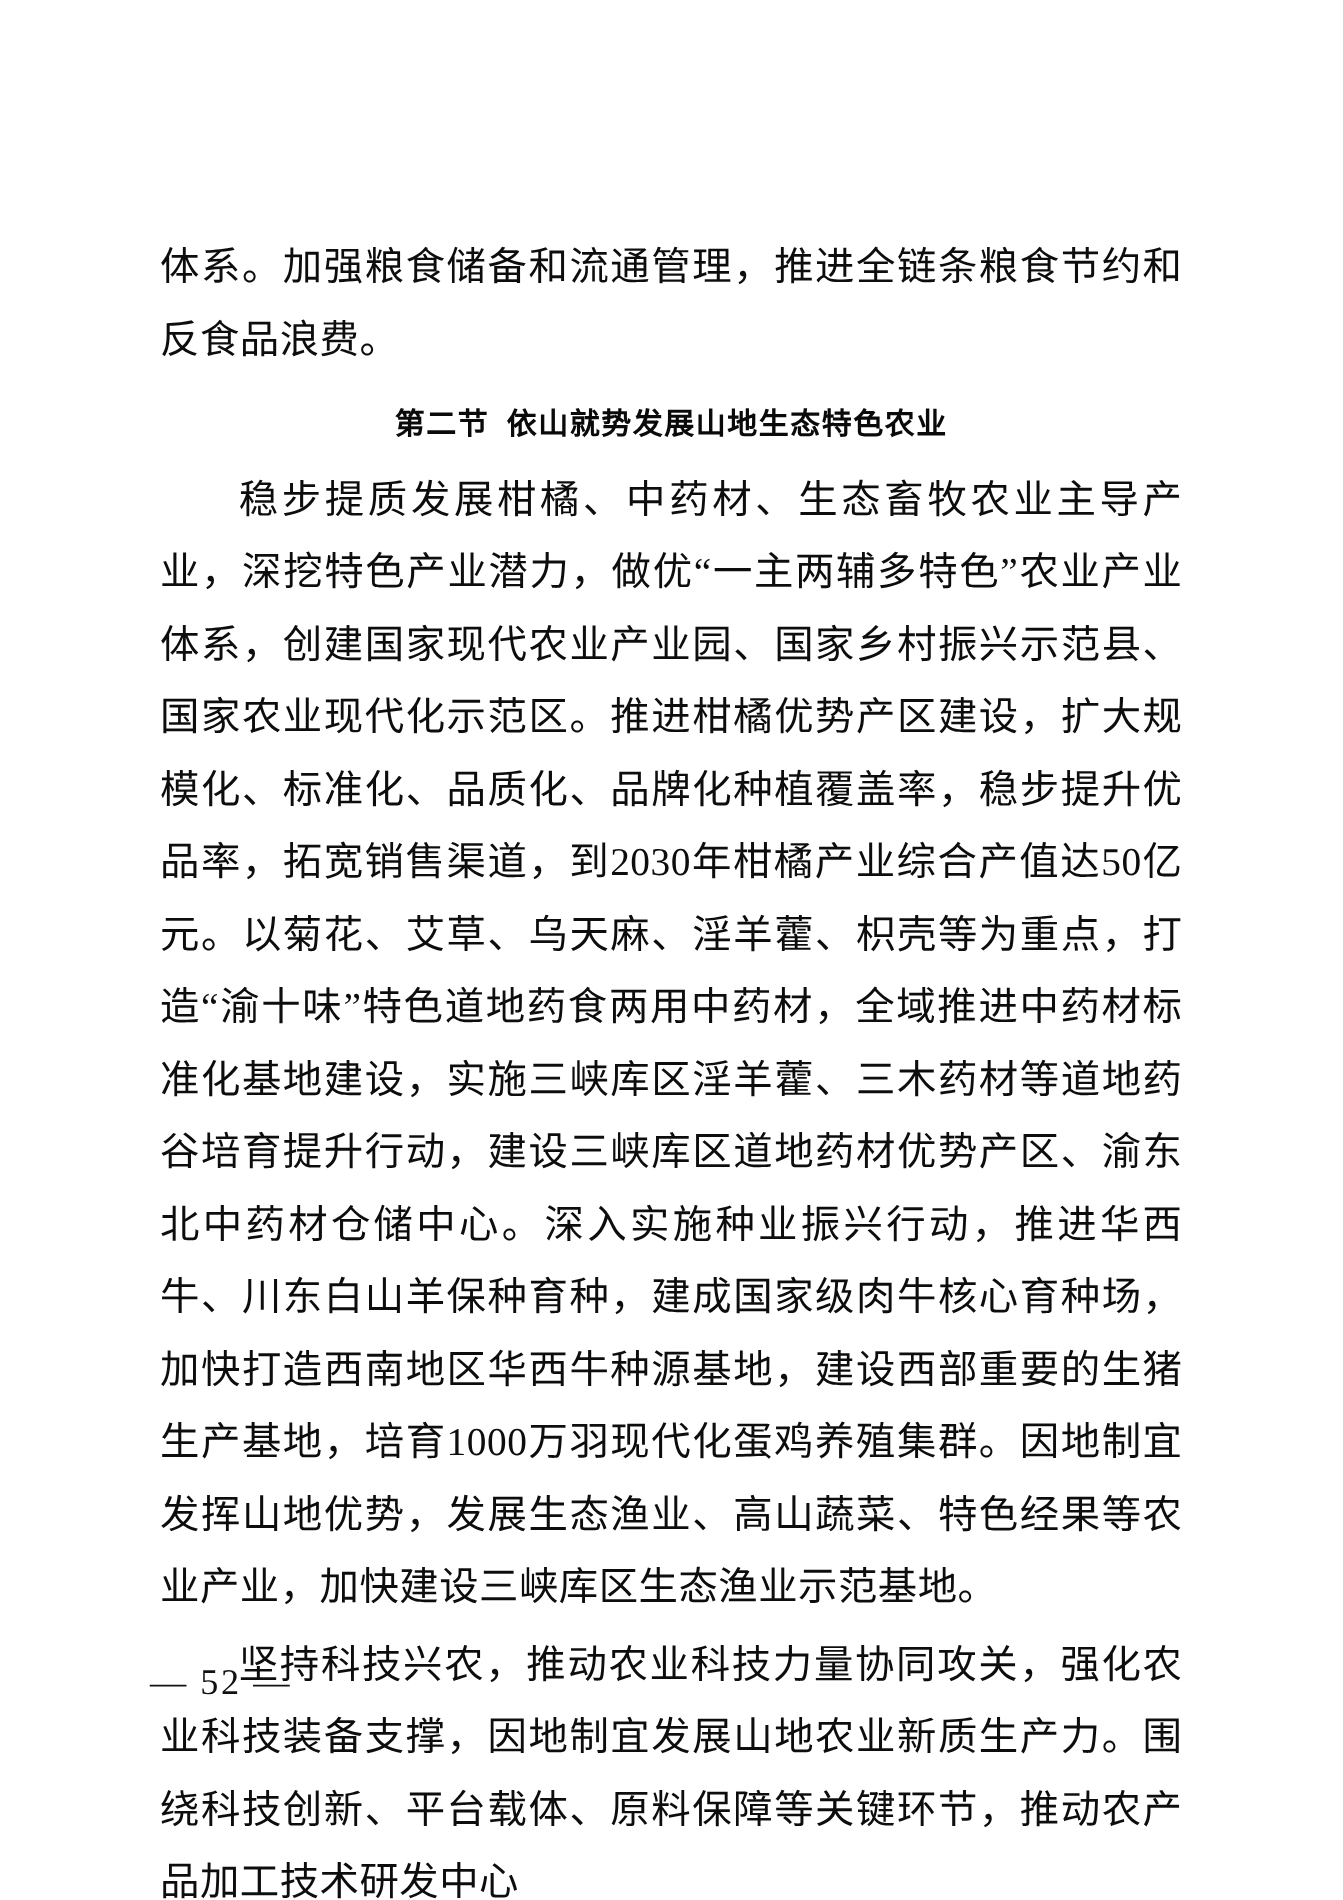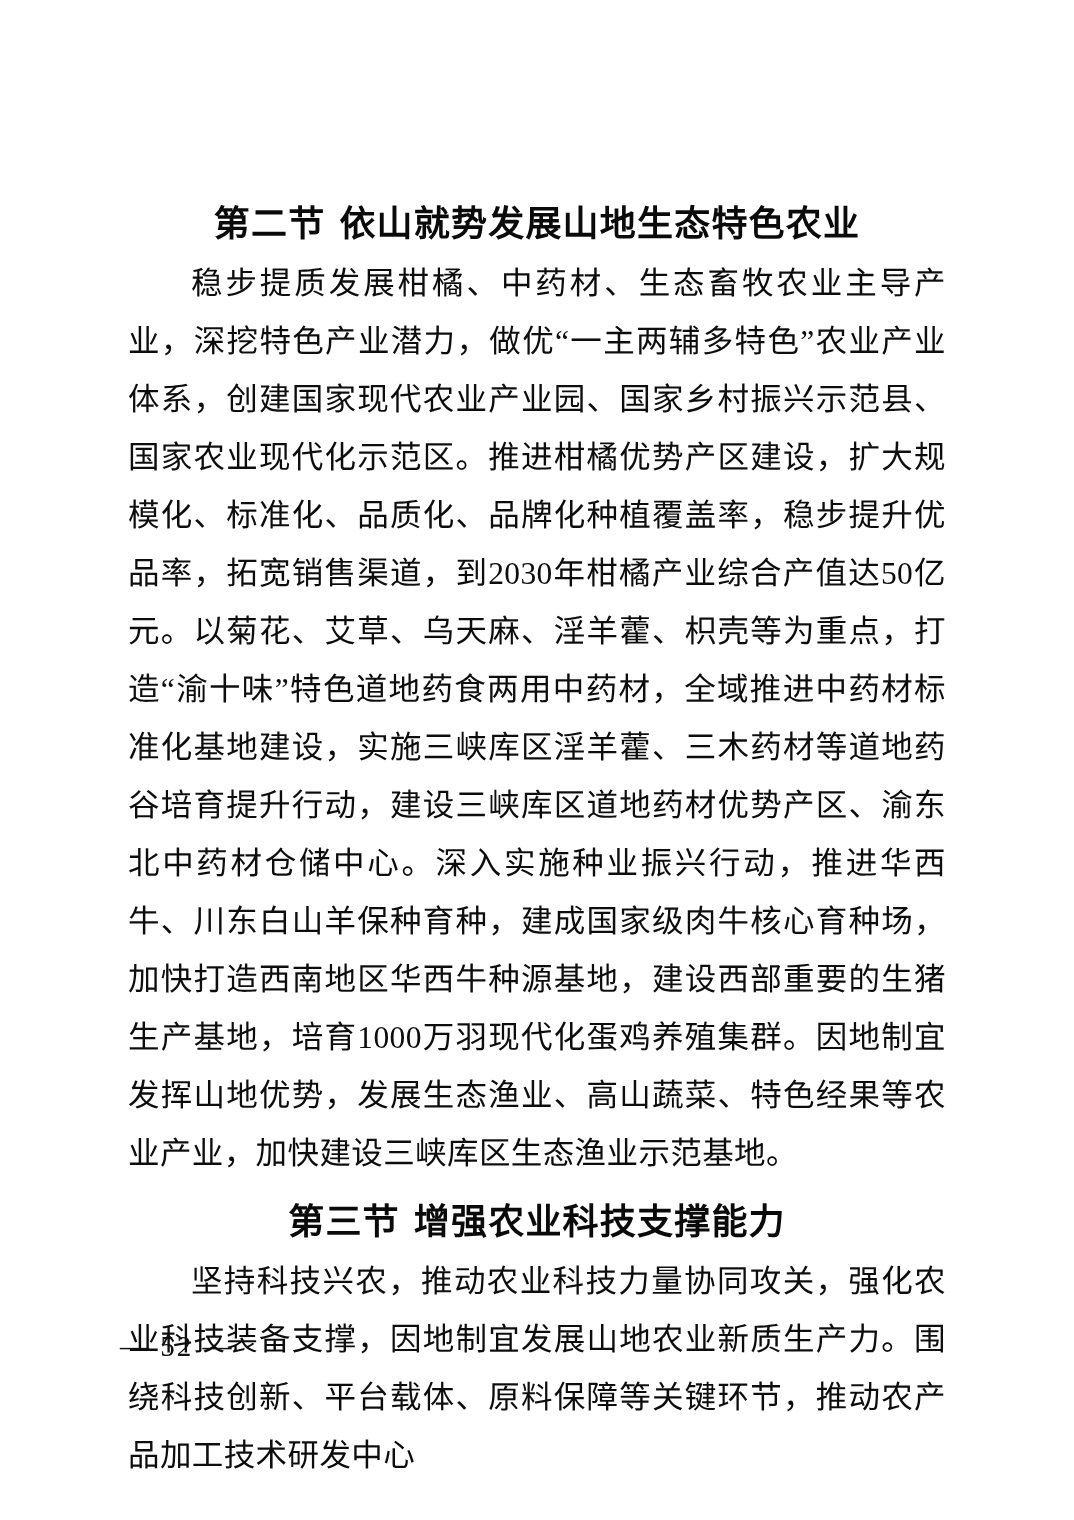--- a/index.html
+++ b/index.html
@@ -29,21 +29,21 @@
     text-align: justify;
     text-justify: inter-ideograph;
     letter-spacing: 0.4px;
     margin: 0;
     color: #0d0d0d;
   }
   .para.indent {
     text-indent: 63px;
   }
   .heading {
-    font-size: 36px;
+    font-size: 24px;
     line-height: 58px;
     text-align: center;
     font-weight: bold;
     margin: 6px 0 2px 0;
     letter-spacing: 1.2px;
     color: #0a0a0a;
   }
   .heading .sec-no {
     letter-spacing: 1.2px;
   }
@@ -63,32 +63,30 @@
     font-size: 29px;
     letter-spacing: 2px;
     color: #111111;
   }
 </style>
 </head>
 <body>
 
 <div class="page">
 
+  <p class="para">体系。加强粮食储备和流通管理，推进全链条粮食节约和反食品浪费。</p>
 
   <div class="gap-s"></div>
 
   <h2 class="heading">
     <span class="sec-no">第二节</span><span class="sec-title">依山就势发展山地生态特色农业</span>
   </h2>
 
   <p class="para indent">稳步提质发展柑橘、中药材、生态畜牧农业主导产业，深挖特色产业潜力，做优“一主两辅多特色”农业产业体系，创建国家现代农业产业园、国家乡村振兴示范县、国家农业现代化示范区。推进柑橘优势产区建设，扩大规模化、标准化、品质化、品牌化种植覆盖率，稳步提升优品率，拓宽销售渠道，到2030年柑橘产业综合产值达50亿元。以菊花、艾草、乌天麻、淫羊藿、枳壳等为重点，打造“渝十味”特色道地药食两用中药材，全域推进中药材标准化基地建设，实施三峡库区淫羊藿、三木药材等道地药谷培育提升行动，建设三峡库区道地药材优势产区、渝东北中药材仓储中心。深入实施种业振兴行动，推进华西牛、川东白山羊保种育种，建成国家级肉牛核心育种场，加快打造西南地区华西牛种源基地，建设西部重要的生猪生产基地，培育1000万羽现代化蛋鸡养殖集群。因地制宜发挥山地优势，发展生态渔业、高山蔬菜、特色经果等农业产业，加快建设三峡库区生态渔业示范基地。</p>
 
   <div class="gap-s"></div>
 
-  <h2 class="heading">
-    <span class="sec-no">第三节</span><span class="sec-title">增强农业科技支撑能力</span>
-  </h2>
 
   <p class="para indent">坚持科技兴农，推动农业科技力量协同攻关，强化农业科技装备支撑，因地制宜发展山地农业新质生产力。围绕科技创新、平台载体、原料保障等关键环节，推动农产品加工技术研发中心</p>
 
 </div>
 
 <div class="page-number">— 52 —</div>
 
 </body></html>

